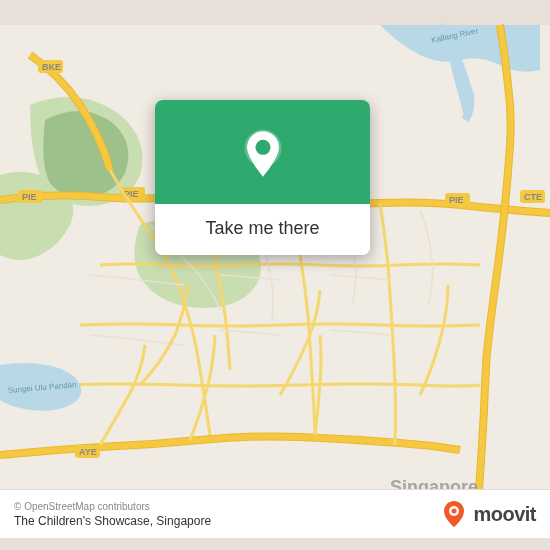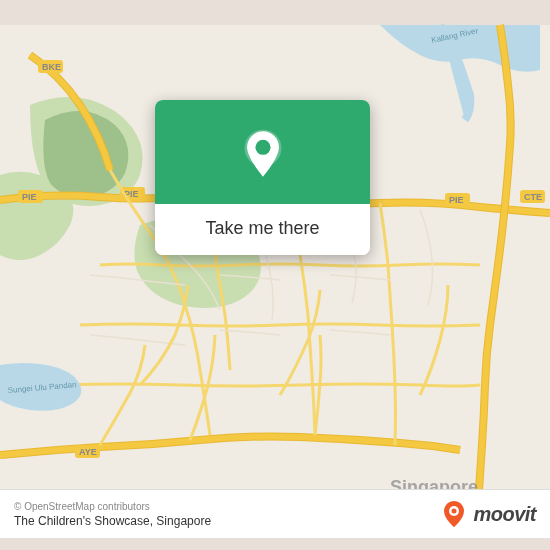--- a/index.html
+++ b/index.html
@@ -93,21 +93,20 @@
       font-size: 12px;
       color: #333;
       font-weight: 400;
       margin-top: 2px;
     }
 
     #moovit-logo {
       display: flex;
       align-items: center;
       gap: 8px;
-      font-style: italic;
     }
 
     #moovit-pin {
       width: 22px;
       height: 28px;
     }
 
     #moovit-text {
       font-size: 20px;
       font-weight: 700;

